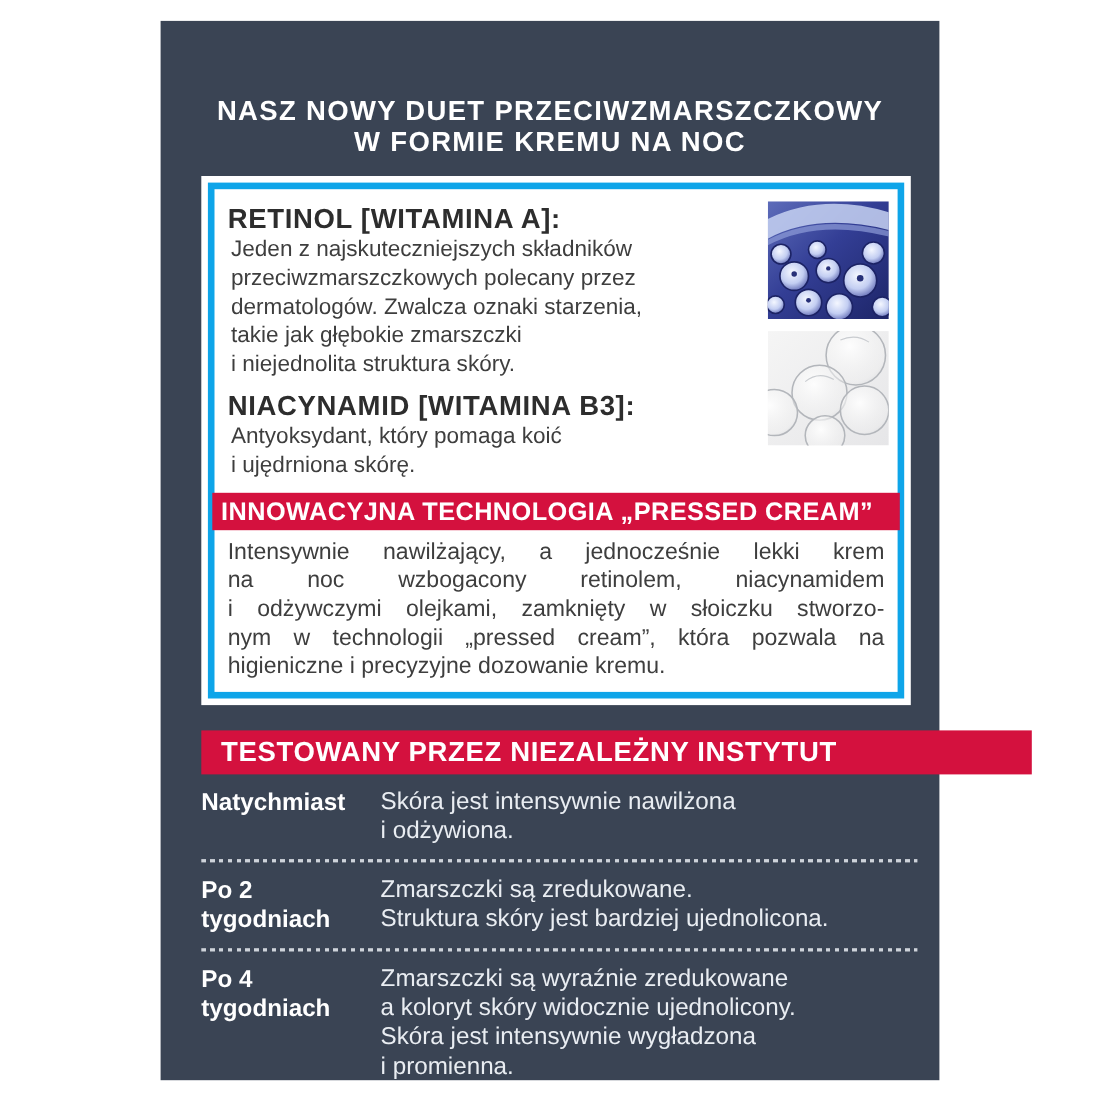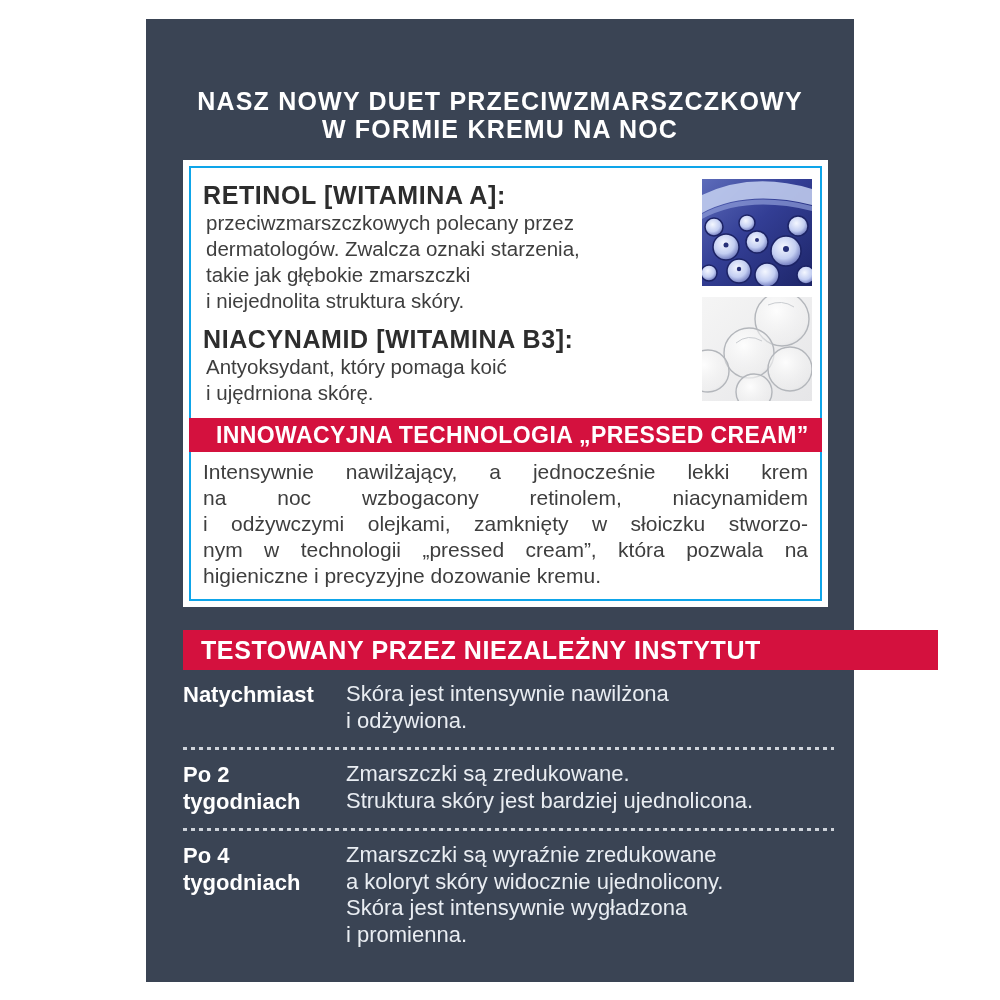--- a/index.html
+++ b/index.html
@@ -27,21 +27,21 @@
     margin-top: 26px;
   }
   
   .info-box {
     width: 645px;
     background: #ffffff;
     margin-top: 17px;
     padding: 6px;
   }
   .frame {
-    border: 2px solid #0ea5e9;
+    border: 6px solid #0ea5e9;
     padding: 6px 12px 10px 12px;
     position: relative;
   }
   .ingredient-heading {
     font-size: 25px;
     font-weight: bold;
     color: #2d2d2d;
     letter-spacing: 0.6px;
     line-height: 30px;
     margin-top: 6px;
@@ -64,21 +64,21 @@
   .photo { display: block; }
   .tech-banner {
     margin: 12px -14px 0 -14px;
     height: 34px;
     line-height: 34px;
     background: #d4113e;
     color: #ffffff;
     font-weight: bold;
     font-size: 23px;
     letter-spacing: 0.4px;
-    padding-left: 27px;
+    padding-left: 8px;
     white-space: nowrap;
   }
   .tech-desc {
     margin-top: 7px;
     font-size: 21px;
     line-height: 26px;
     color: #3e3e3e;
   }
   .tech-desc .line { text-align: justify; text-align-last: justify; }
   .tech-desc .line:last-child { text-align-last: left; }
@@ -184,20 +184,21 @@
           <circle cx="6" cy="74" r="21" fill="url(#bub)" stroke="#b3b6bb" stroke-width="1.4"></circle>
           <circle cx="88" cy="72" r="22" fill="url(#bub)" stroke="#b3b6bb" stroke-width="1.4"></circle>
           <circle cx="52" cy="95" r="18" fill="url(#bub)" stroke="#b3b6bb" stroke-width="1.4"></circle>
           <path d="M66,8 q14,-6 26,2" fill="none" stroke="#c9ccd0" stroke-width="1"></path>
           <path d="M34,46 q12,-10 26,-2" fill="none" stroke="#c9ccd0" stroke-width="1"></path>
         </svg>
       </div>
 
       <div class="ingredient-heading">RETINOL [WITAMINA A]:</div>
       <div class="ingredient-desc">
+          <div class="line">Jeden z najskuteczniejszych składników</div>
           <div class="line">przeciwzmarszczkowych polecany przez</div>
           <div class="line">dermatologów. Zwalcza oznaki starzenia,</div>
           <div class="line">takie jak głębokie zmarszczki</div>
           <div class="line">i niejednolita struktura skóry.</div>
         </div>
 
       <div class="ingredient-heading nia-heading">NIACYNAMID [WITAMINA B3]:</div>
       <div class="ingredient-desc">
           <div class="line">Antyoksydant, który pomaga koić</div>
           <div class="line">i ujędrniona skórę.</div>

